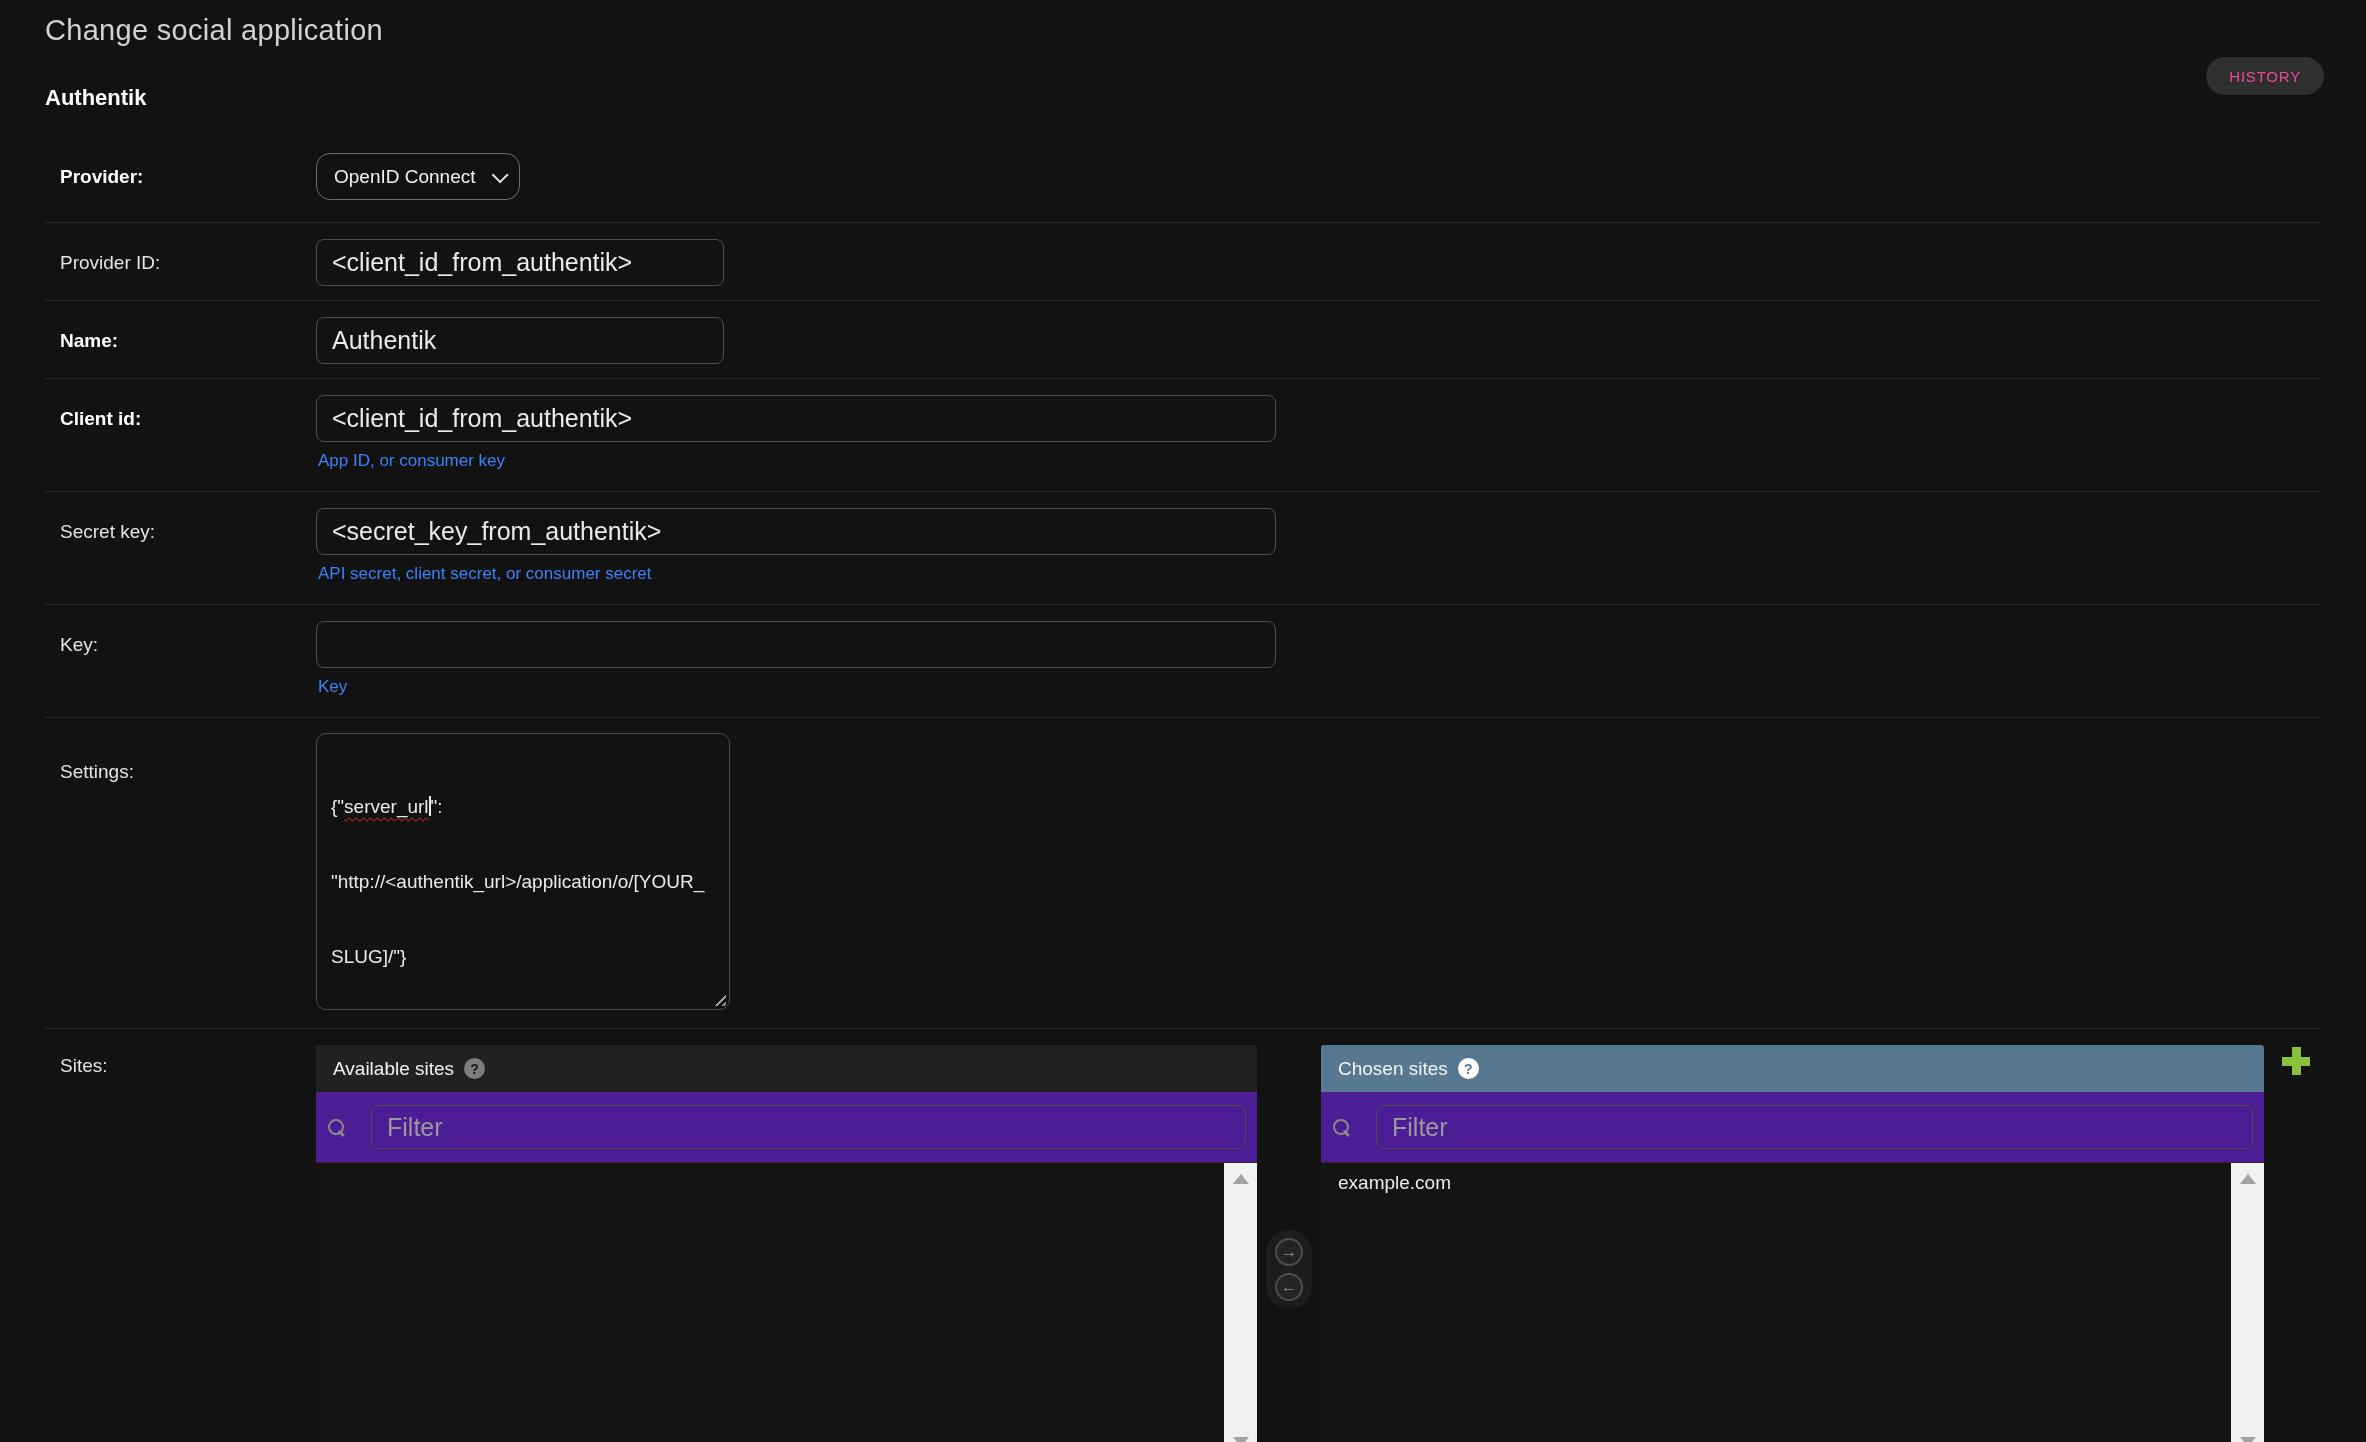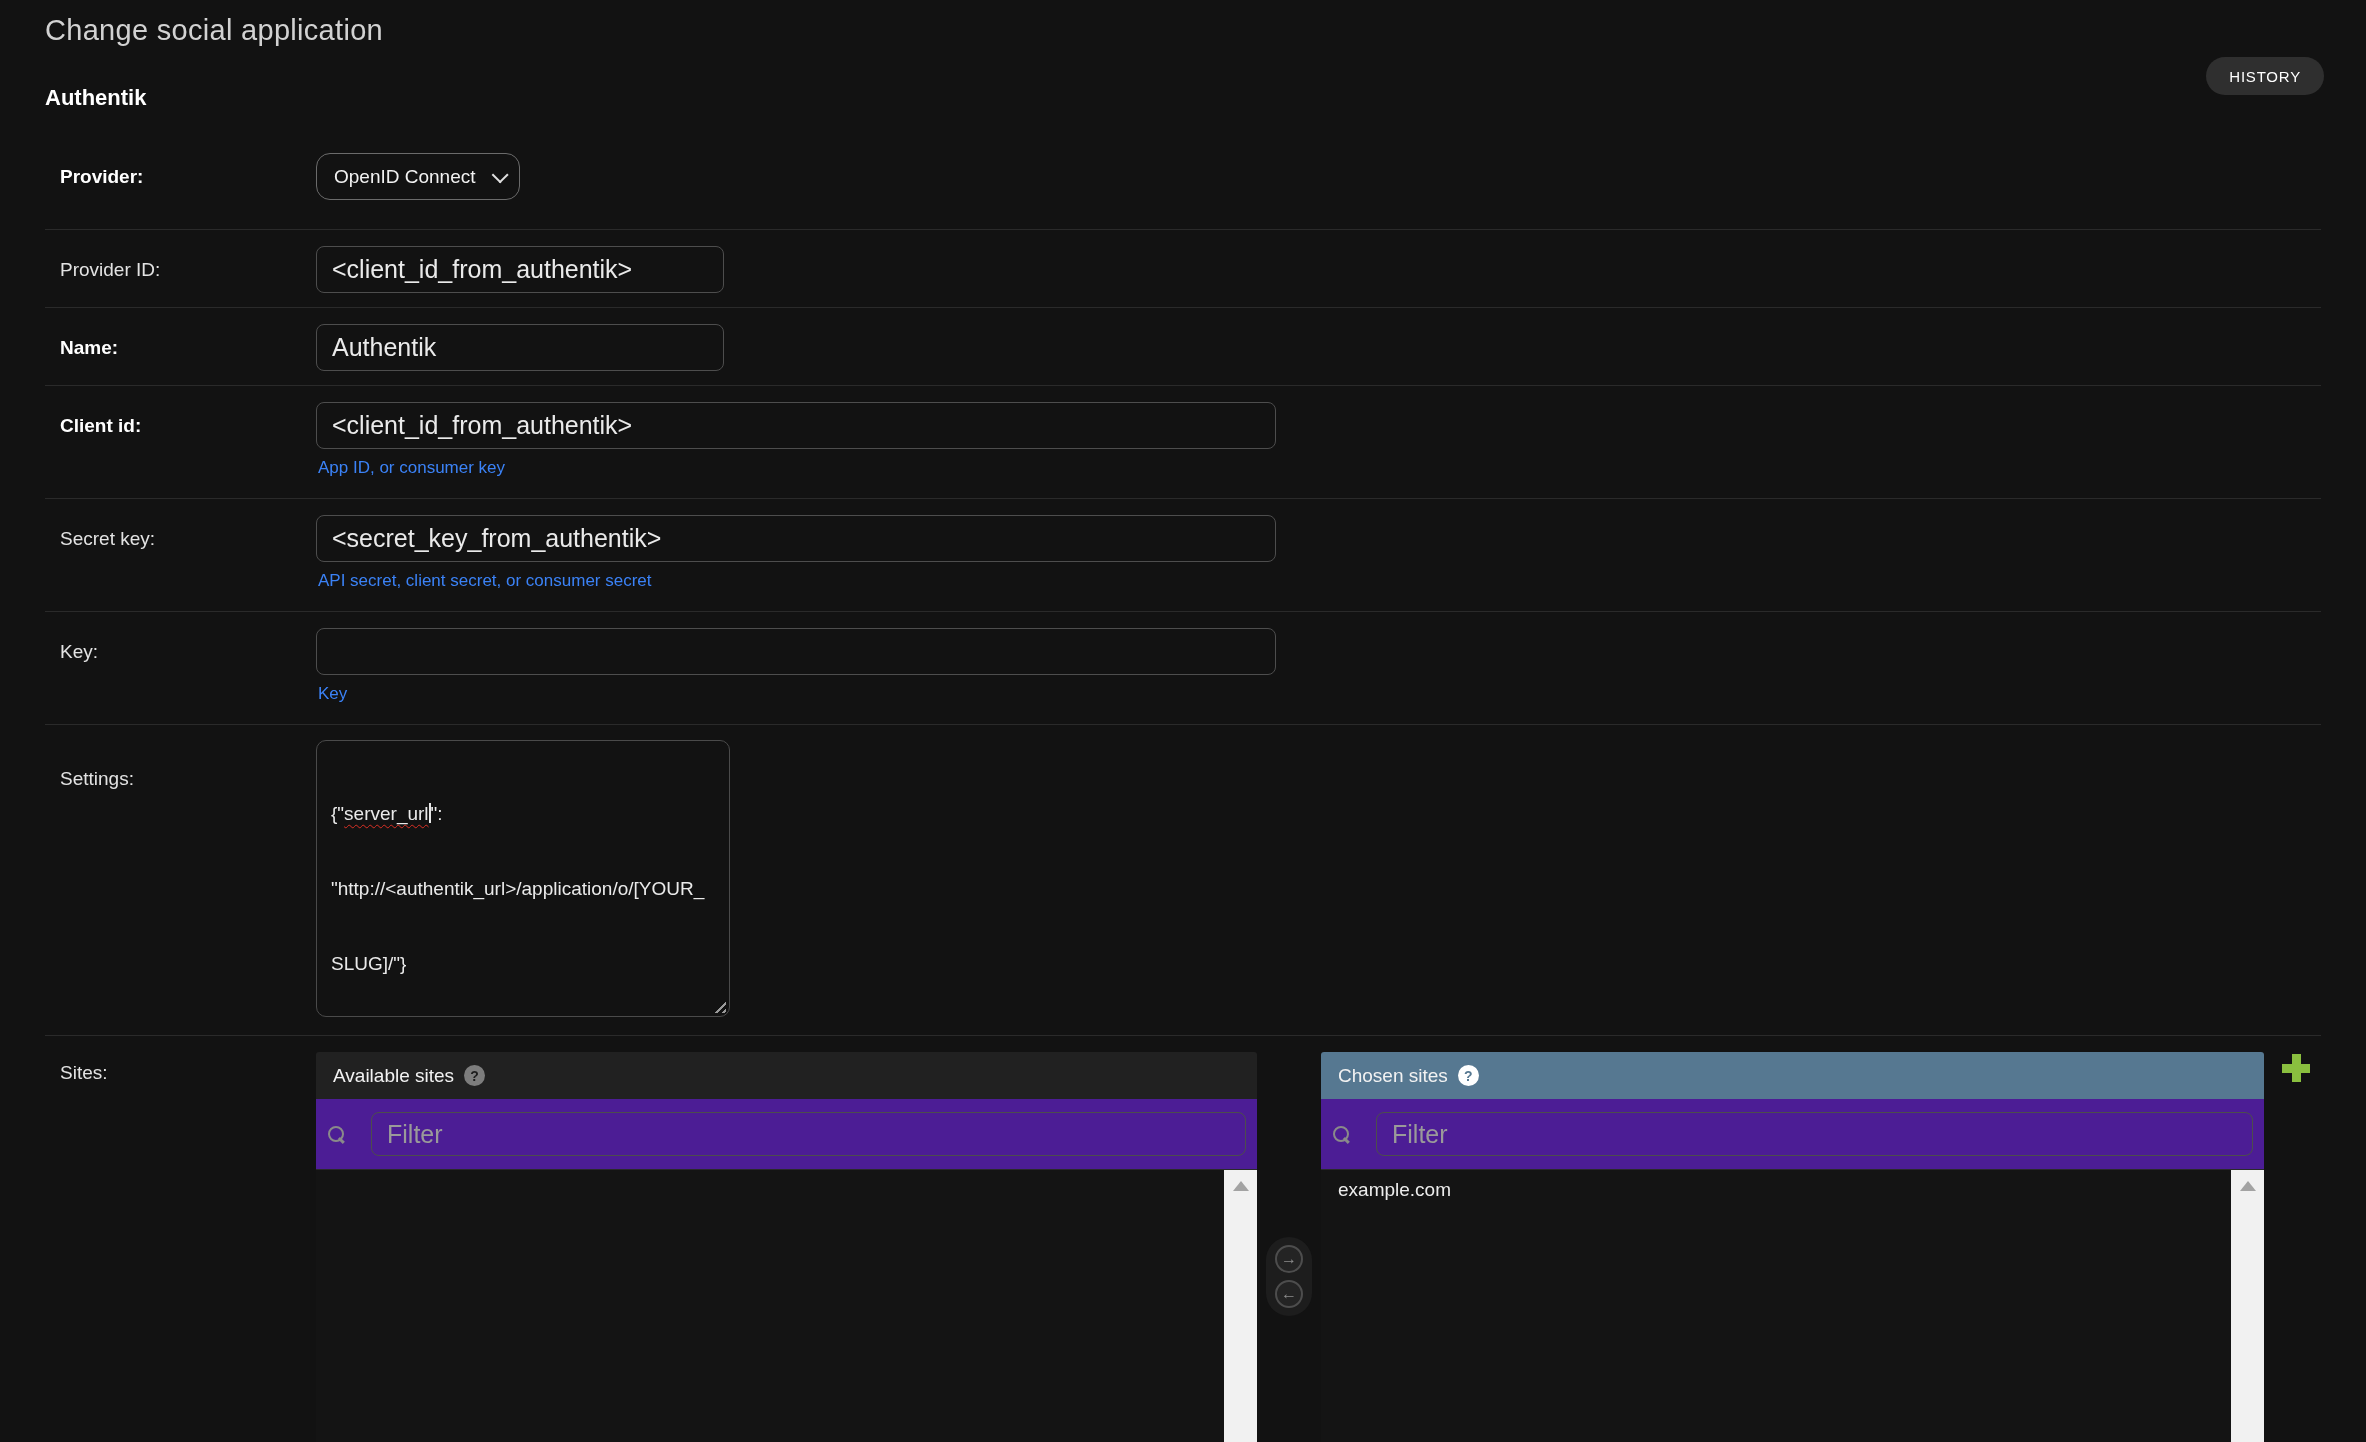--- a/index.html
+++ b/index.html
@@ -7,29 +7,29 @@
   body {
     background:#121212; color:#e6e6e6;
     font-family:"Liberation Sans", sans-serif; font-size:19px;
   }
   .page { position:relative; width:2366px; height:1442px; padding:0 45px; }
 
   
   .page-title { padding-top:14px; font-size:29px; font-weight:300; color:#d2d2d2; letter-spacing:.3px; }
   .history-btn {
     position:absolute; top:57px; right:42px; height:38px; padding:0 23px;
-    background:#2f2f2f; color:#ffffff; border:none; border-radius:19px;
+    background:#2f2f2f; color:#ec4899; border:none; border-radius:19px;
     font-size:15px; letter-spacing:.8px; font-family:inherit; cursor:pointer;
   }
   .object-heading { margin-top:38px; font-size:22px; font-weight:700; color:#ffffff; }
 
   
   .form { margin-top:22px; }
   .row { display:flex; align-items:flex-start; border-bottom:1px solid #2a2a2a; padding:16px 15px 14px 15px; }
-  .row.first { padding-top:20px; padding-bottom:29px; }
+  .row.first { padding-top:20px; padding-bottom:22px; }
   .row.has-help { padding-bottom:8px; }
   .row.no-border { border-bottom:none; }
   .flabel { width:256px; flex:0 0 256px; padding-top:13px; color:#e3e3e3; }
   .flabel.req { font-weight:700; color:#ffffff; }
   .fcol { display:flex; flex-direction:column; }
 
   .tinput {
     height:47px; border:1px solid #4d4d4d; border-radius:8px; background:transparent;
     color:#eaeaea; font-family:inherit; font-size:25px; padding:0 15px; outline:none;
   }

